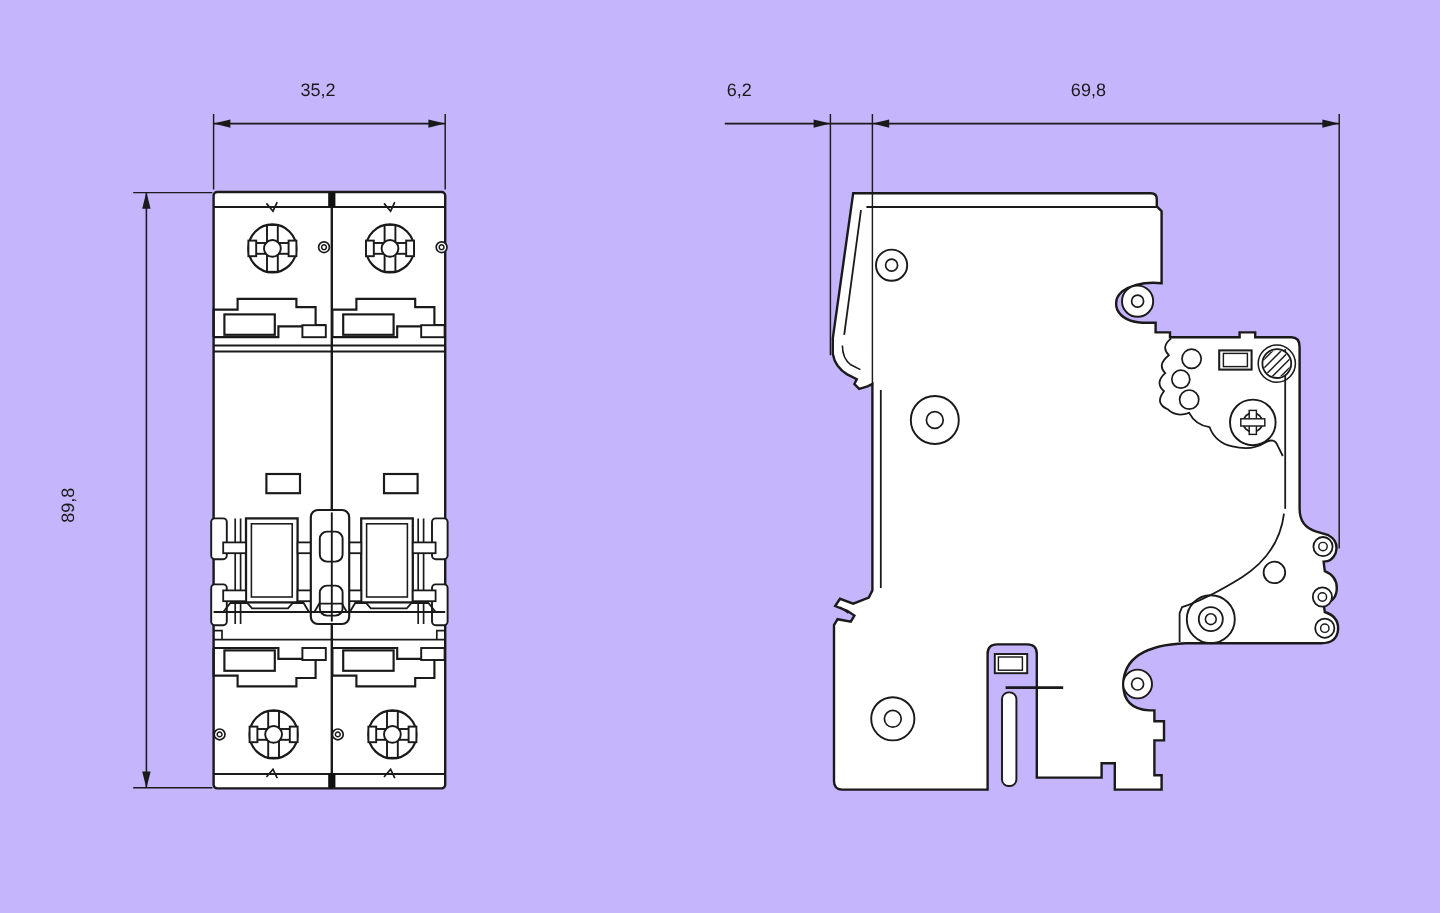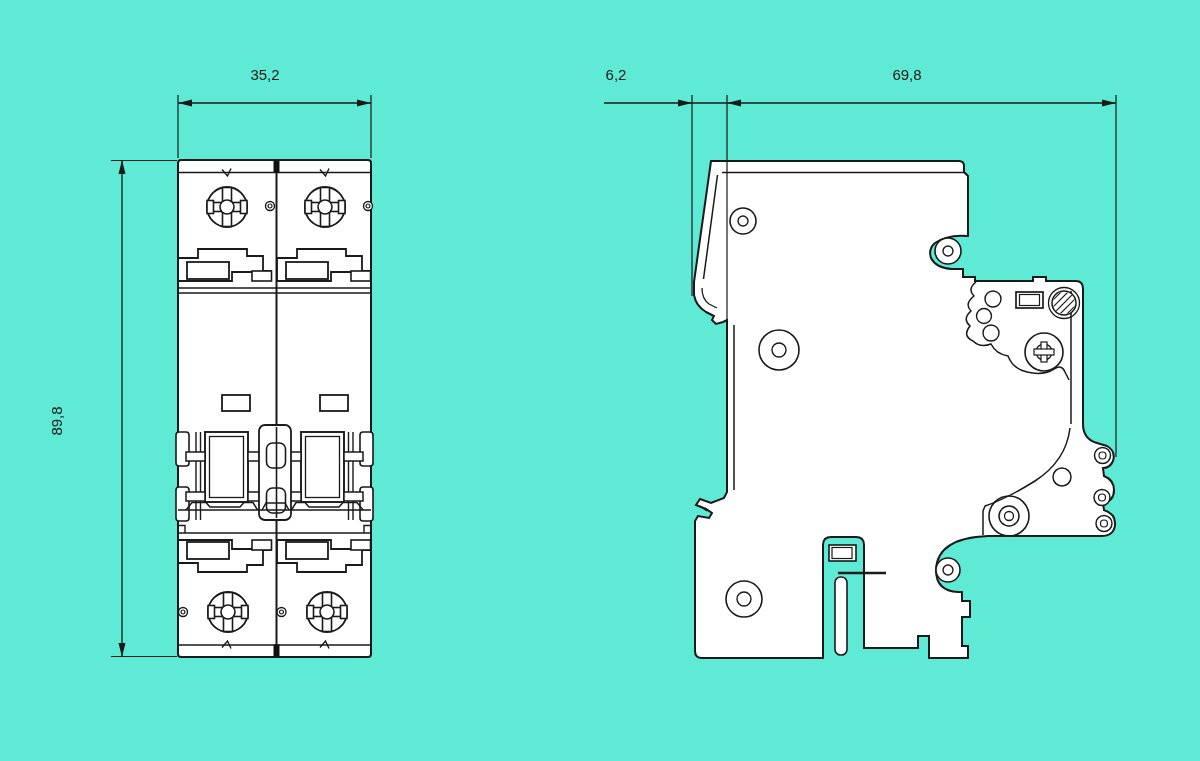--- a/index.html
+++ b/index.html
@@ -1,17 +1,17 @@
 <!DOCTYPE html>
 <html><head>
 <meta charset="utf-8">
 <style>
   html,body{margin:0;padding:0;}
   body{background:#ffffff;font-family:"Liberation Sans", sans-serif;}
-  .stage{position:relative;width:1200px;height:761px;background:#5eead4;overflow:hidden;}
+  .stage{position:relative;width:1200px;height:761px;background:#c4b5fd;overflow:hidden;}
   svg{position:absolute;left:0;top:0;}
   text{font-family:"Liberation Sans", sans-serif;font-size:15px;fill:#1a1a1a;}
   .ln{stroke:#1a1a1a;fill:none;}
   .fw{fill:#ffffff;stroke:#1a1a1a;}
 </style>
 </head>
 <body>
 
 <div class="stage">
 <svg width="1200" height="761" viewBox="0 0 1200 761">

